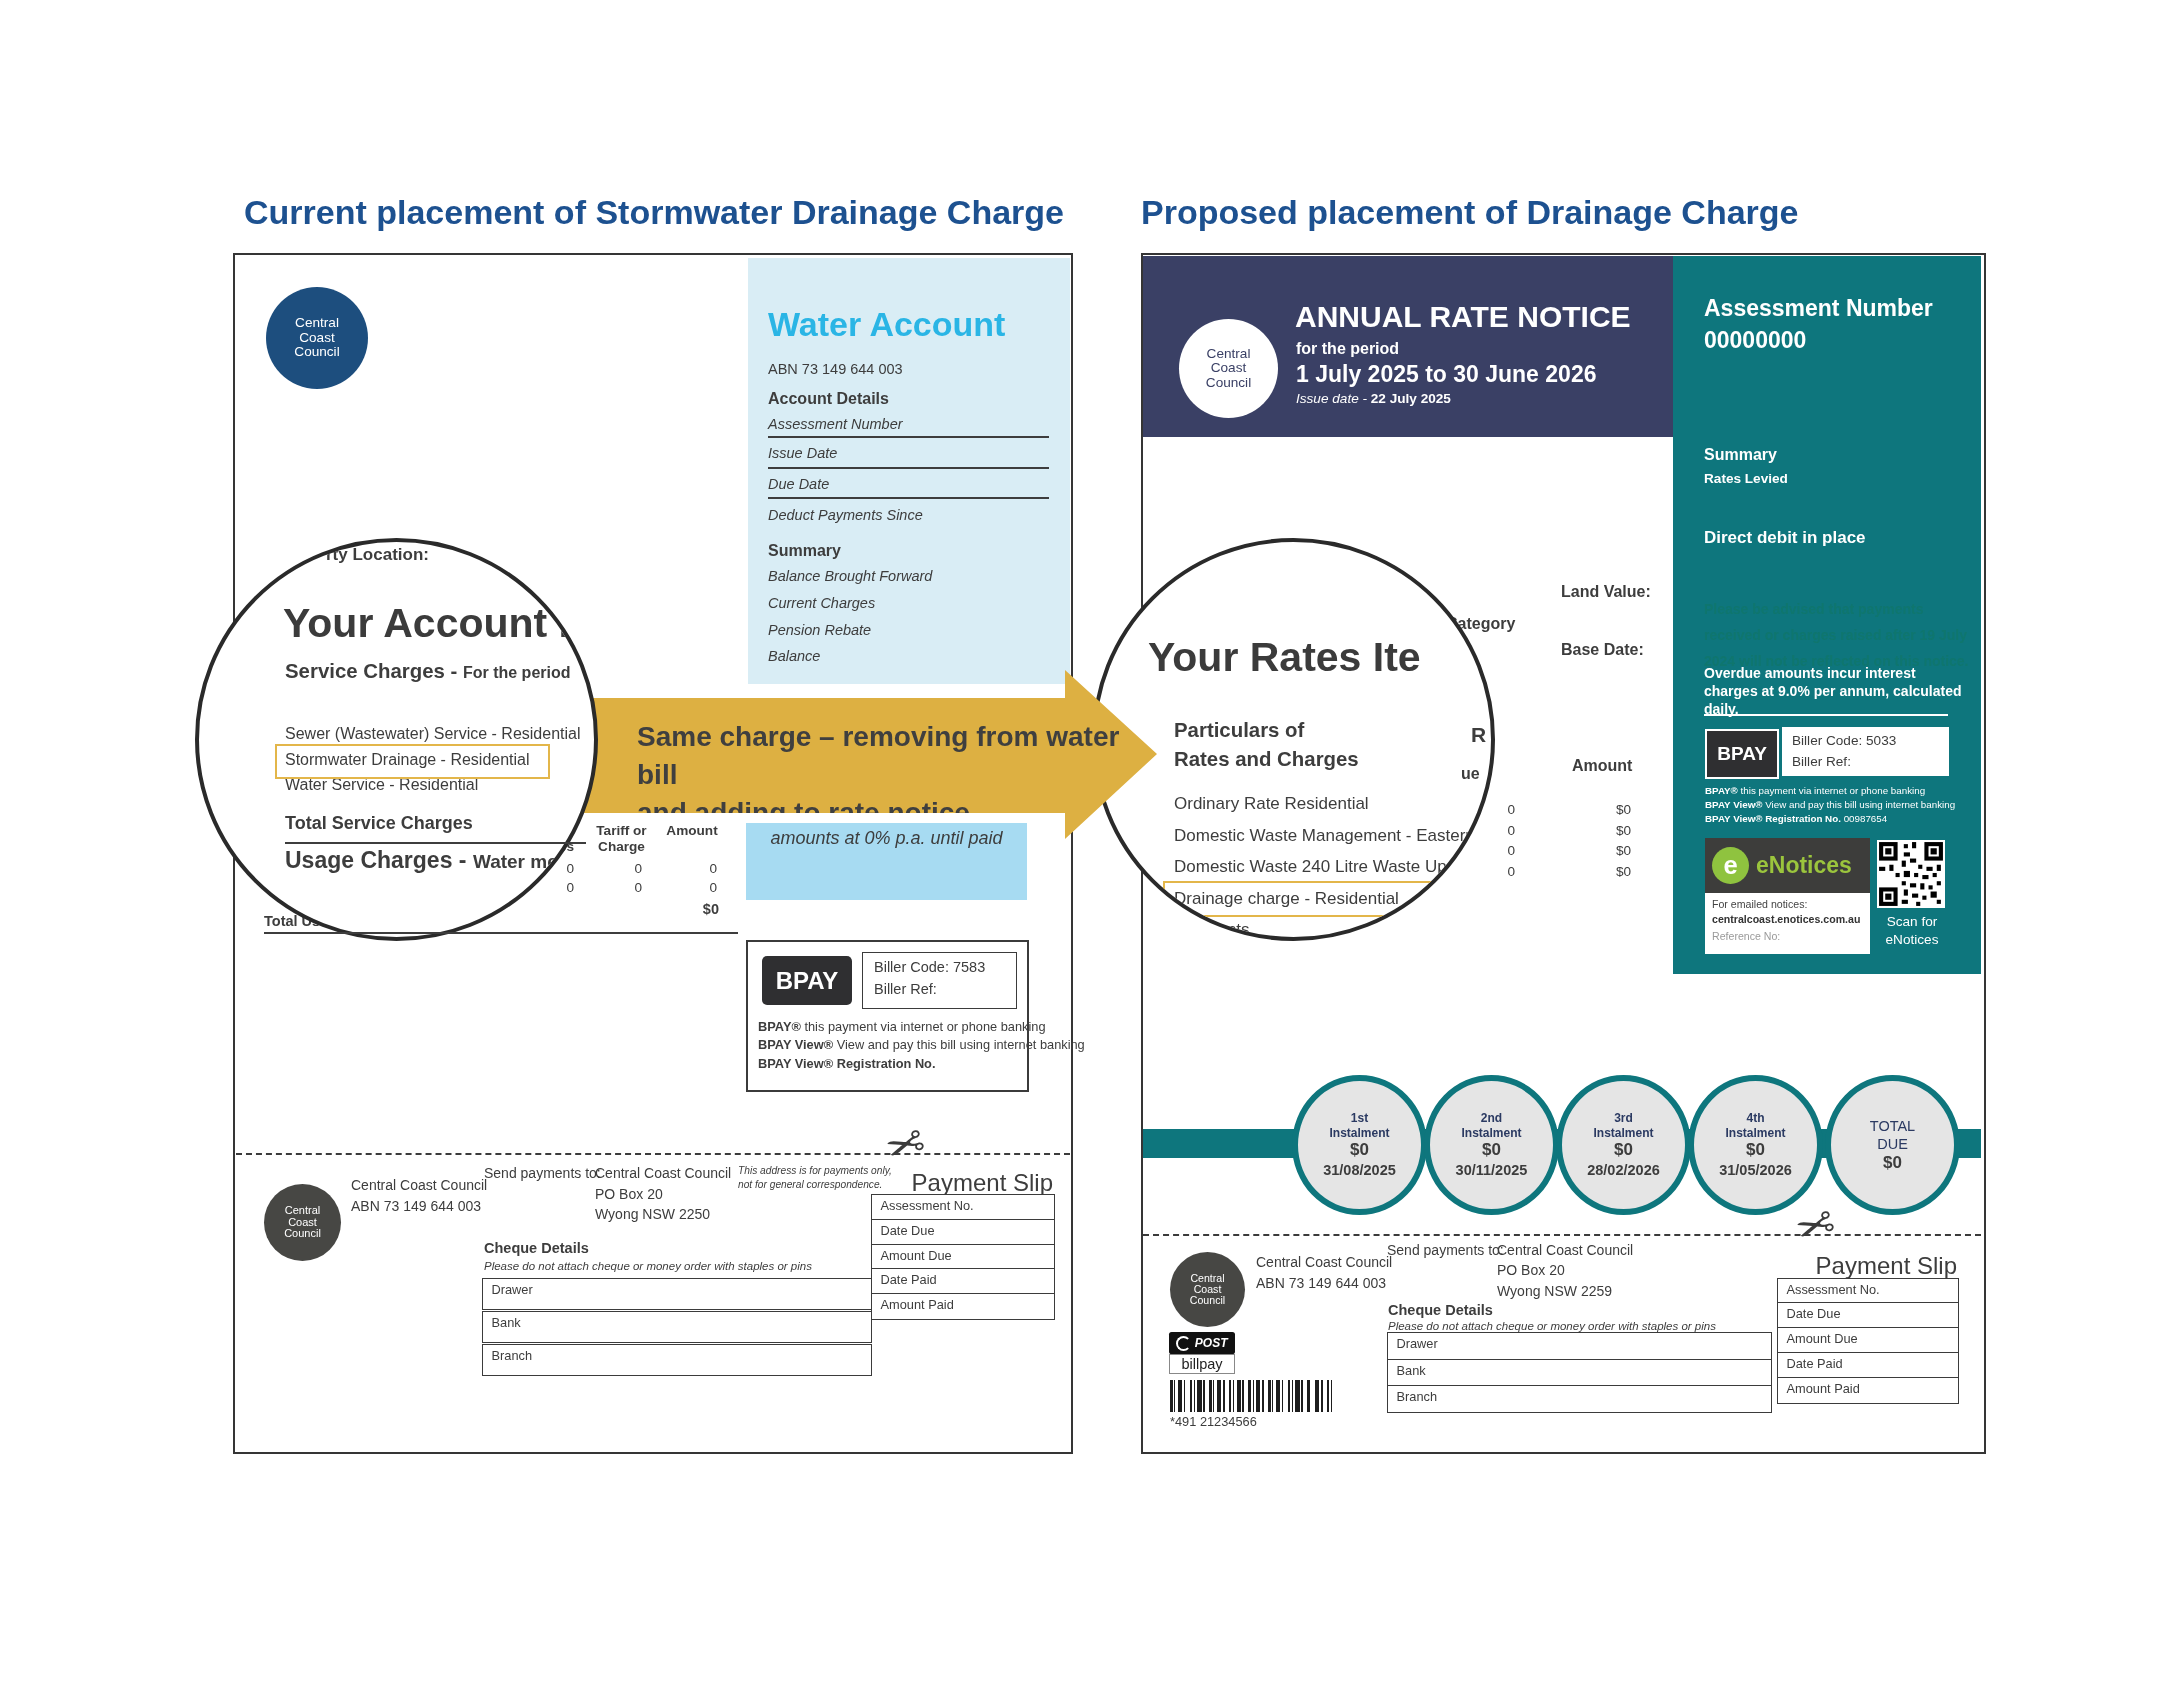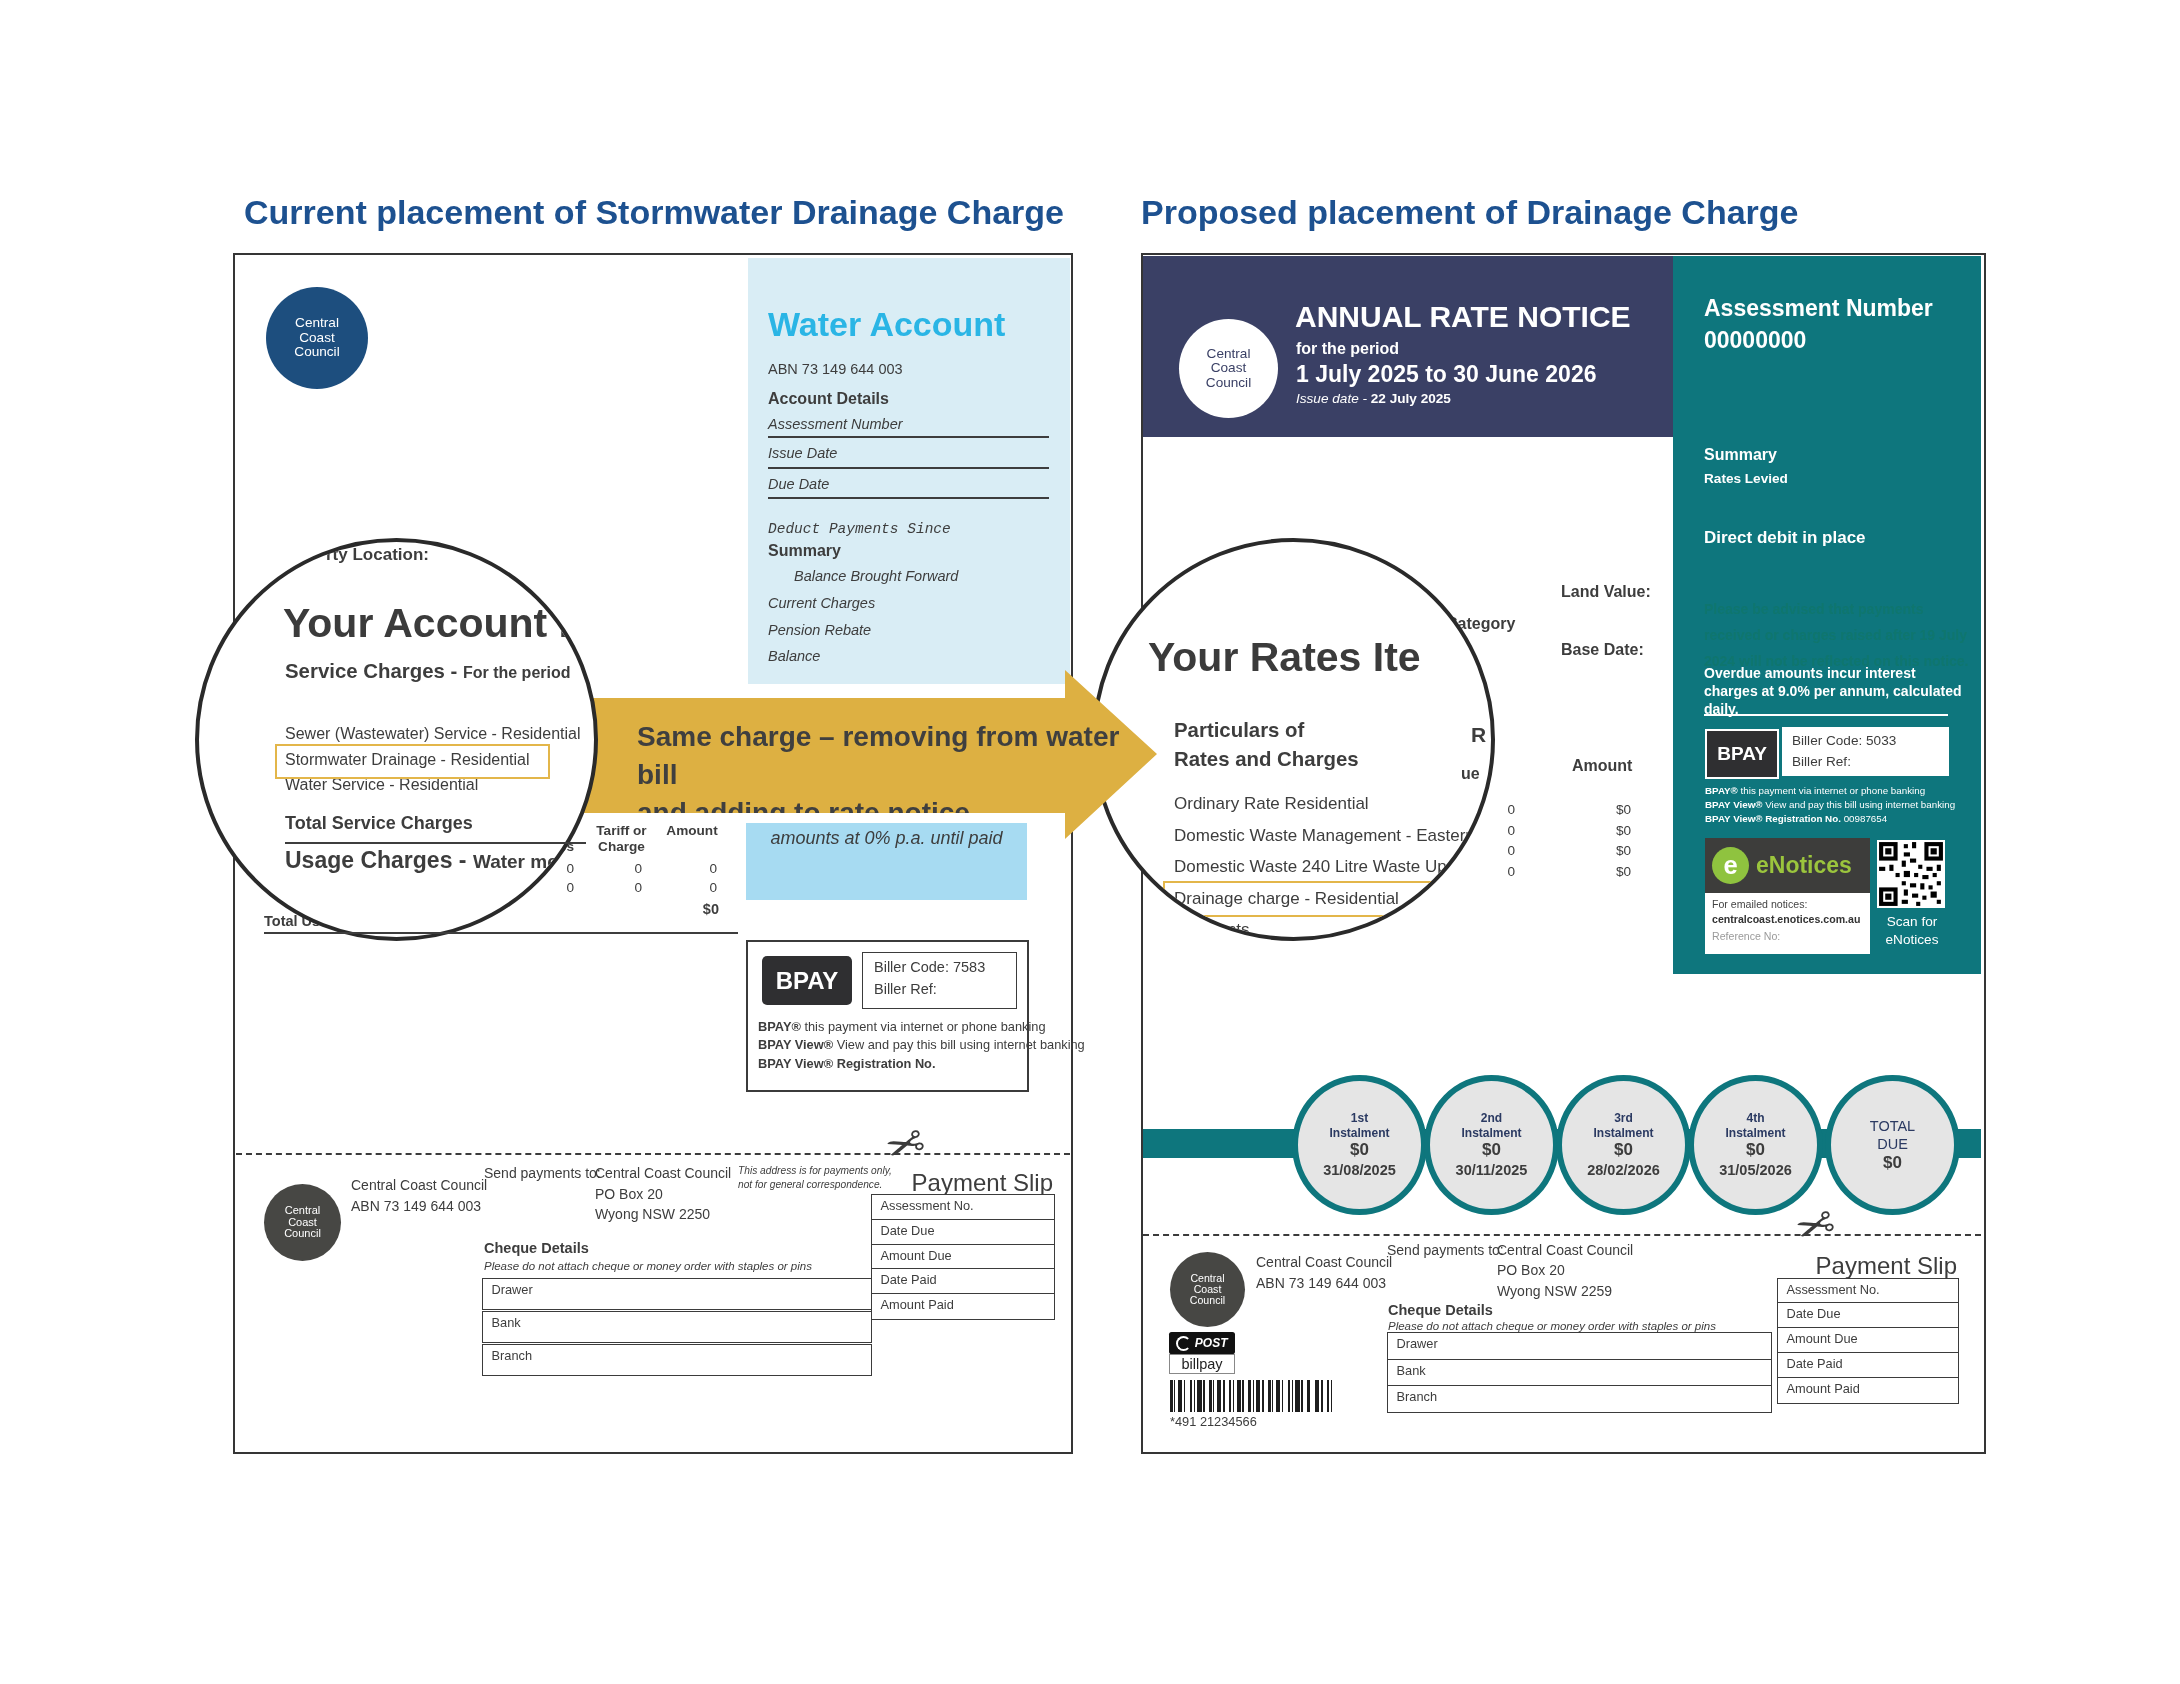--- a/index.html
+++ b/index.html
@@ -56,23 +56,23 @@
 
   <div class="t b" style="left:768px; top:305px; font-size:34px; color:#2ab5e5;">Water Account</div>
   <div class="t" style="left:768px; top:361px; font-size:14.5px;">ABN 73 149 644 003</div>
   <div class="t b" style="left:768px; top:390px; font-size:16px;">Account Details</div>
   <div class="t i" style="left:768px; top:416px; font-size:14.5px;">Assessment Number</div>
   <div class="line" style="left:768px; top:436px; width:281px;"></div>
   <div class="t i" style="left:768px; top:445px; font-size:14.5px;">Issue Date</div>
   <div class="line" style="left:768px; top:467px; width:281px;"></div>
   <div class="t i" style="left:768px; top:476px; font-size:14.5px;">Due Date</div>
   <div class="line" style="left:768px; top:497px; width:281px;"></div>
-  <div class="t i" style="left:768px; top:521px; font-size:14.5px;font-family:Liberation Mono, monospace;">Deduct Payments Since</div>
+  <div class="t i" style="left:768px; top:507px; font-size:14.5px;">Deduct Payments Since</div>
   <div class="t b" style="left:768px; top:542px; font-size:16px;">Summary</div>
-  <div class="t i" style="left:768px; top:568px; font-size:14.5px;margin-left:26px;">Balance Brought Forward</div>
+  <div class="t i" style="left:768px; top:568px; font-size:14.5px;">Balance Brought Forward</div>
   <div class="t i" style="left:768px; top:595px; font-size:14.5px;">Current Charges</div>
   <div class="t i" style="left:768px; top:622px; font-size:14.5px;">Pension Rebate</div>
   <div class="t i" style="left:768px; top:648px; font-size:14.5px;">Balance</div>
 
   <div class="t b" style="left:264px; top:913px; font-size:14.5px;">Total Usag</div>
   <div class="t b rt" style="left:680px; top:901px; width:39px; font-size:14.5px;">$0</div>
 
   <div class="t b rt" style="left:545px; top:823px; width:29px; font-size:13.6px;">r</div>
   <div class="t b rt" style="left:535px; top:839px; width:39px; font-size:13.6px;">ges</div>
   <div class="t b ctr" style="left:595px; top:823px; width:53px; font-size:13.6px;">Tariff or</div>

